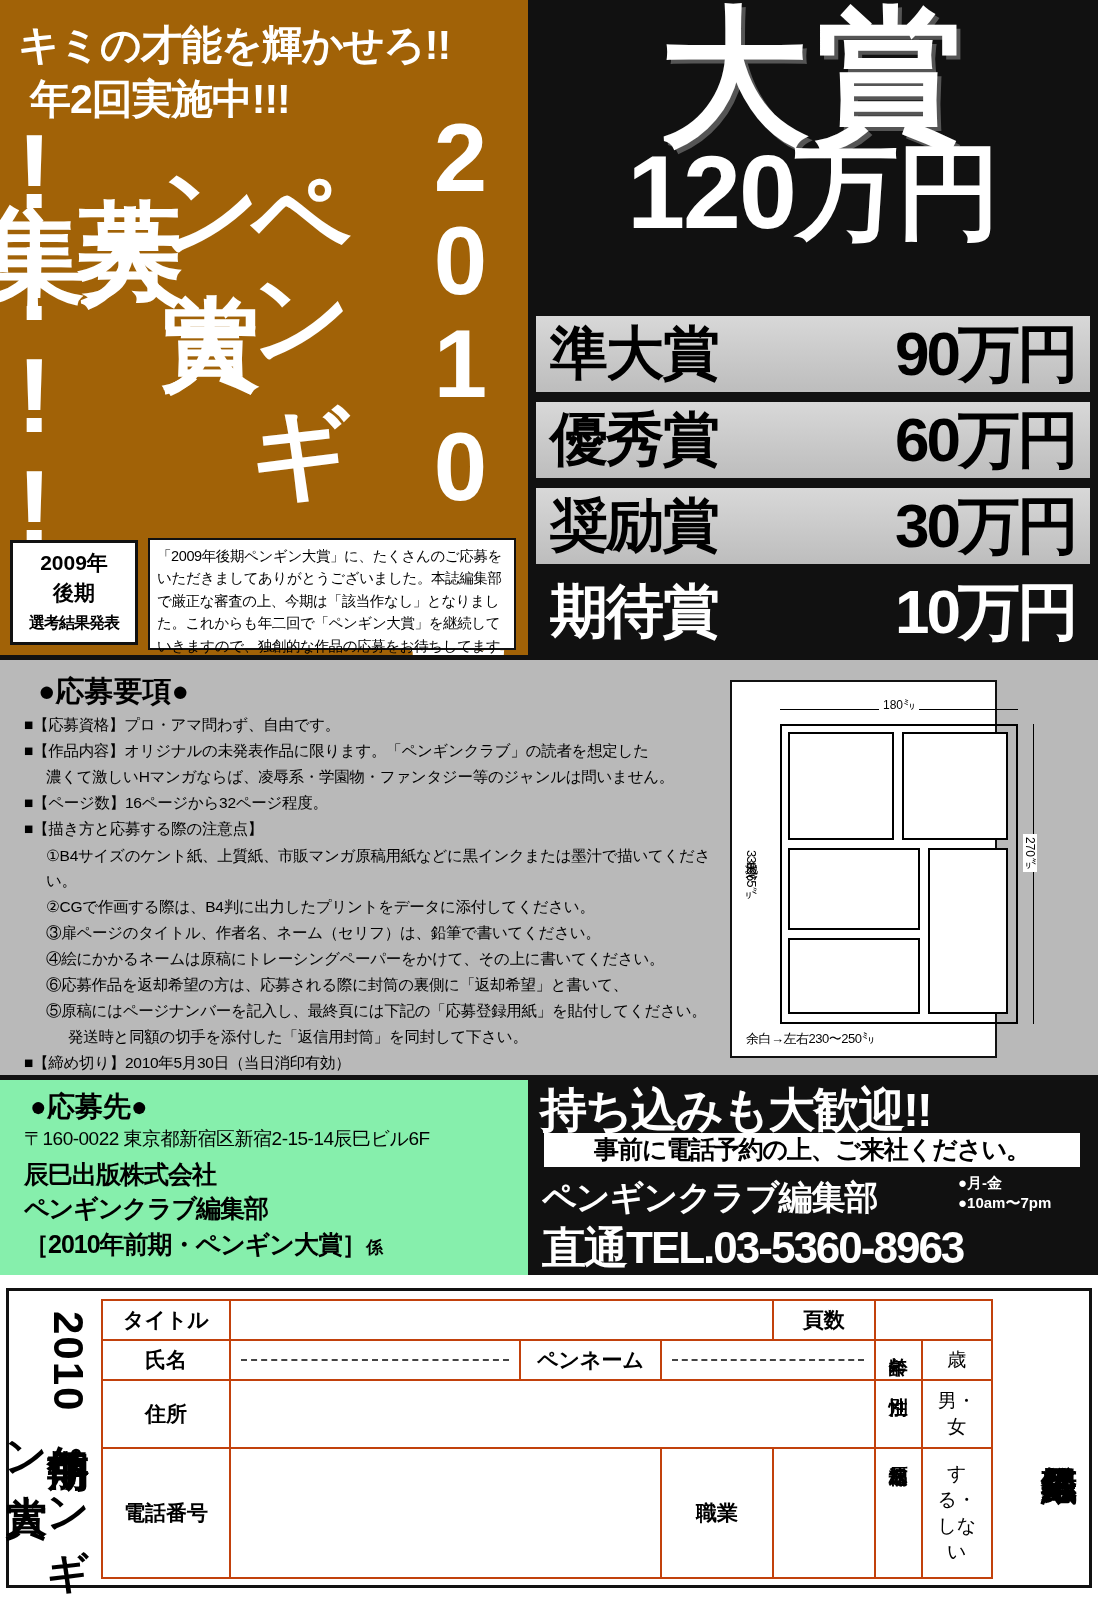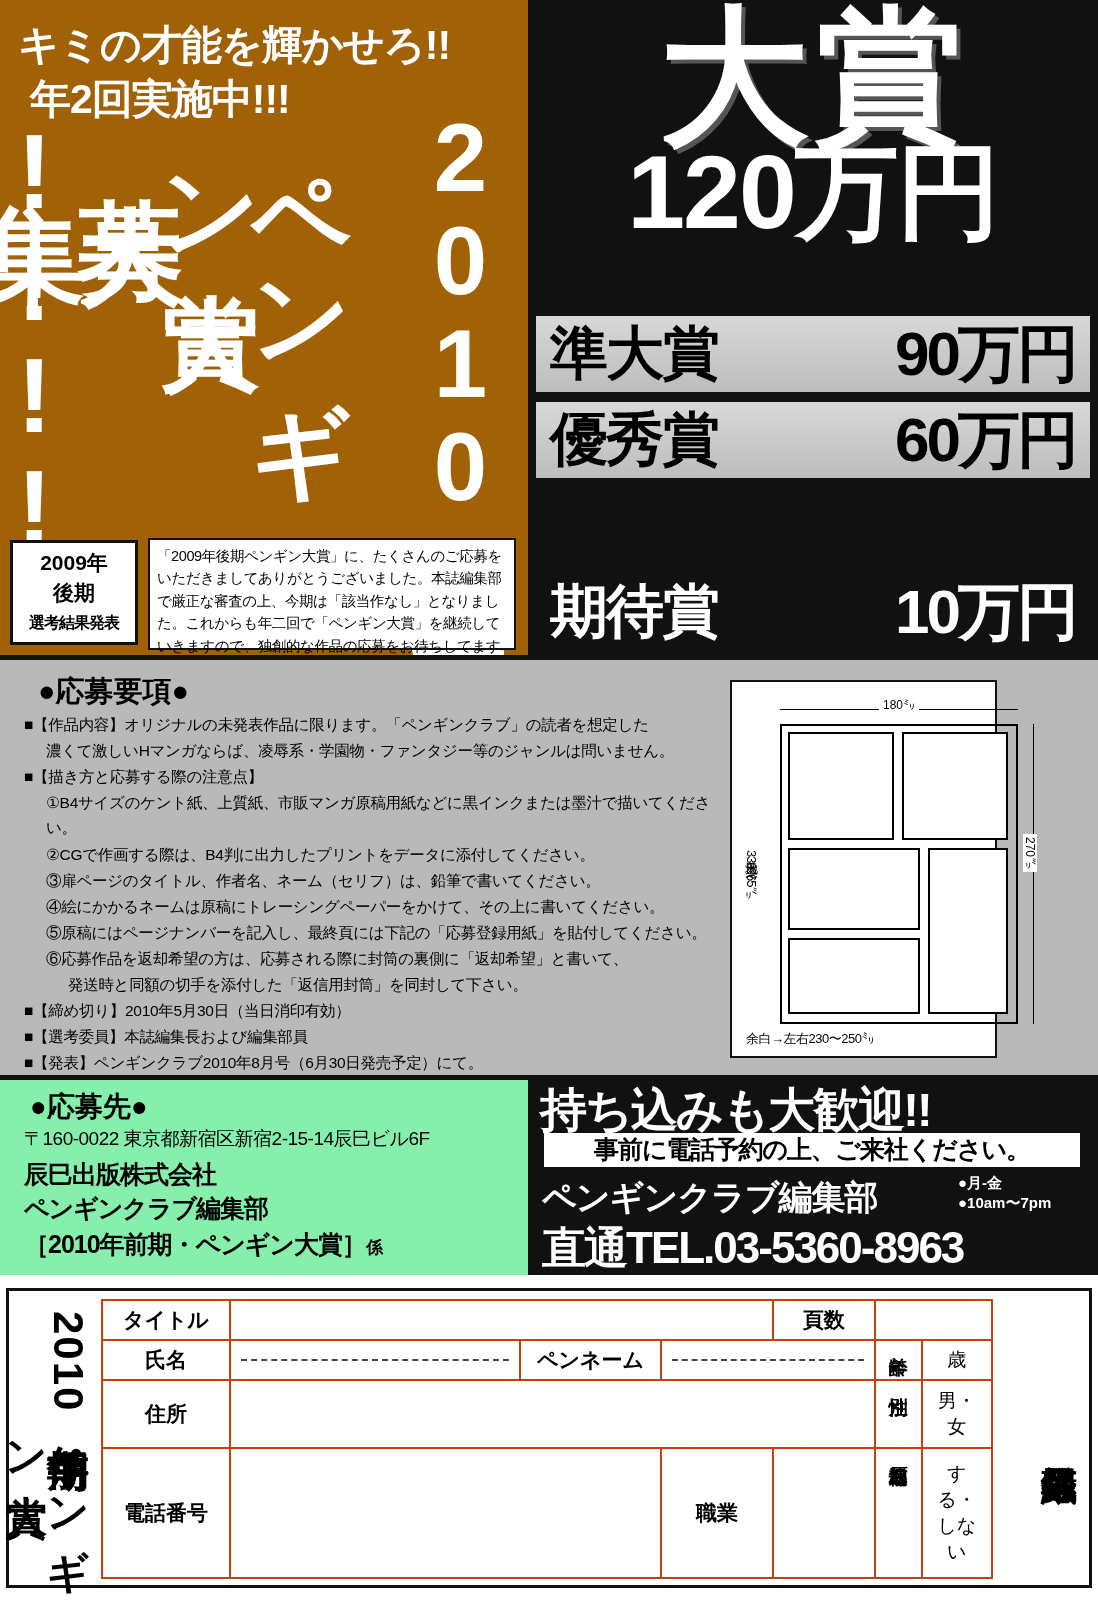--- a/index.html
+++ b/index.html
@@ -227,40 +227,46 @@
       </div>
 
       <div class="prize-row" id="prow0">
         <span class="pr-name">準大賞</span>
         <span class="pr-amt">90万円</span>
       </div>
       <div class="prize-row" id="prow1">
         <span class="pr-name">優秀賞</span>
         <span class="pr-amt">60万円</span>
       </div>
+      <div class="prize-row" id="prow2">
+        <span class="pr-name">奨励賞</span>
+        <span class="pr-amt">30万円</span>
+      </div>
       <div class="prize-row" id="prow3">
         <span class="pr-name">期待賞</span>
         <span class="pr-amt">10万円</span>
       </div>
     </div>
   </div>
 
   <div class="mid">
     <div class="mid-head">●応募要項●</div>
 
     <div class="req-list">
+      <div class="li">■【応募資格】プロ・アマ問わず、自由です。</div>
       <div class="li">■【作品内容】オリジナルの未発表作品に限ります。「ペンギンクラブ」の読者を想定した</div>
       <div class="li sub">濃くて激しいHマンガならば、凌辱系・学園物・ファンタジー等のジャンルは問いません。</div>
+      <div class="li">■【ページ数】16ページから32ページ程度。</div>
       <div class="li">■【描き方と応募する際の注意点】</div>
       <div class="li sub">①B4サイズのケント紙、上質紙、市販マンガ原稿用紙などに黒インクまたは墨汁で描いてください。</div>
       <div class="li sub">②CGで作画する際は、B4判に出力したプリントをデータに添付してください。</div>
       <div class="li sub">③扉ページのタイトル、作者名、ネーム（セリフ）は、鉛筆で書いてください。</div>
       <div class="li sub">④絵にかかるネームは原稿にトレーシングペーパーをかけて、その上に書いてください。</div>
+      <div class="li sub">⑥応募作品を返却希望の方は、応募される際に封筒の裏側に「返却希望」と書いて、</div>
       <div class="li sub">⑤原稿にはページナンバーを記入し、最終頁には下記の「応募登録用紙」を貼付してください。</div>
-      <div class="li sub">⑥応募作品を返却希望の方は、応募される際に封筒の裏側に「返却希望」と書いて、</div>
       <div class="li sub2">発送時と同額の切手を添付した「返信用封筒」を同封して下さい。</div>
       <div class="li">■【締め切り】2010年5月30日（当日消印有効）</div>
       <div class="li">■【選考委員】本誌編集長および編集部員</div>
       <div class="li">■【発表】ペンギンクラブ2010年8月号（6月30日発売予定）にて。</div>
       <div class="li">■【個人情報に関して】応募された方の個人情報は弊社編集部にて厳重に管理し</div>
       <div class="li sub">本企画以外の目的に利用することはありません。</div>
     </div>
 
     <div class="spec">
       <div class="spec-arrow-top">

